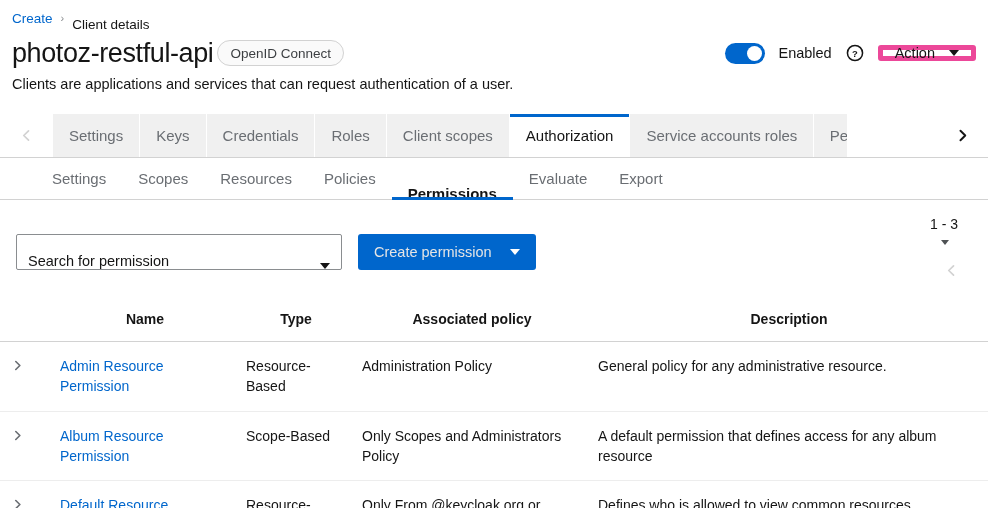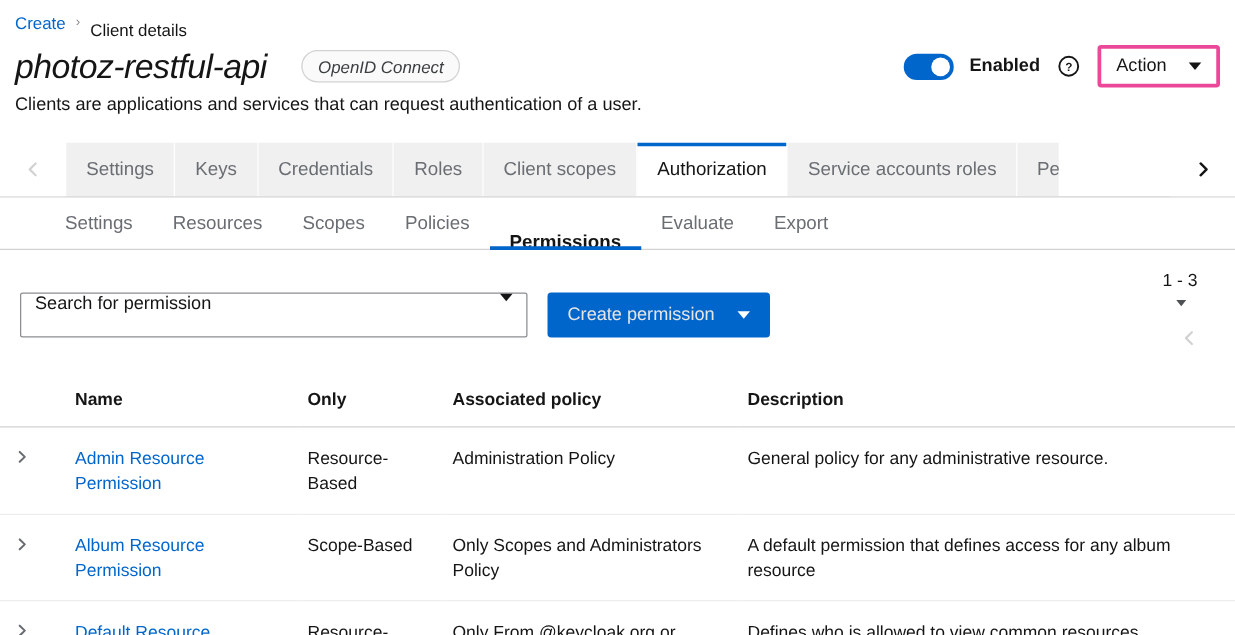--- a/index.html
+++ b/index.html
@@ -43,23 +43,22 @@
   
   .title-row {
     display: flex;
     align-items: center;
     padding: 10px 12px 0 12px;
     height: 48px;
   }
   .title-left {
     display: flex;
     align-items: center;
-    gap: 28px;
+    gap: 4px;
     flex: 0 0 auto;
-    font-style: italic;
   }
   .page-title {
     font-size: 27px;
     font-weight: 400;
     letter-spacing: -0.4px;
     color: #151515;
     white-space: nowrap;
   }
   .badge-pill {
     display: inline-flex;
@@ -96,41 +95,40 @@
     right: 3px;
     width: 15px;
     height: 15px;
     border-radius: 50%;
     background: #fff;
   }
   .switch-label {
     font-size: 14.5px;
     color: #151515;
     white-space: nowrap;
-    font-weight: bold;
   }
   .help-icon {
     width: 20px;
     height: 20px;
     display: inline-flex;
     align-items: center;
     justify-content: center;
     cursor: pointer;
     flex: 0 0 auto;
   }
   .action-btn {
     display: inline-flex;
     align-items: center;
     justify-content: space-between;
     gap: 14px;
     min-width: 98px;
-    height: 34px;
+    height: 16px;
     padding: 0 12px;
     background: #fff;
-    border: 3px solid #ec4899;
+    border: 5px solid #ec4899;
     border-radius: 3px;
     font-size: 14.5px;
     color: #151515;
     cursor: pointer;
     font-family: inherit;
   }
   .caret {
     width: 0; height: 0;
     border-left: 5px solid transparent;
     border-right: 5px solid transparent;
@@ -242,27 +240,27 @@
   }
 
   
   .toolbar {
     display: flex;
     align-items: center;
     padding: 16px 12px 14px 16px;
     gap: 16px;
   }
   .search-select {
-    width: 406px;
+    width: 326px;
     height: 36px;
     border: 1px solid #8a8d90;
     border-radius: 2px;
     background: #fff;
     display: flex;
-    align-items: flex-start;
+    align-items: flex-end;
     padding: 0 11px;
     cursor: pointer;
   }
   .search-select .txt {
     flex: 1 1 auto;
     font-size: 14.5px;
     color: #151515;
   }
   .create-btn {
     height: 36px;
@@ -312,21 +310,21 @@
     margin-left: 14px;
   }
 
   
   table.perm-table {
     width: 100%;
     border-collapse: collapse;
     table-layout: fixed;
   }
   table.perm-table thead th {
-    text-align: left;
+    text-align: center;
     font-size: 14px;
     font-weight: 700;
     color: #151515;
     padding: 10px 8px 14px 8px;
     border-bottom: 1px solid #d2d2d2;
     vertical-align: bottom;
   }
   table.perm-table tbody td {
     font-size: 14px;
     color: #151515;
@@ -430,24 +428,24 @@
       <path d="M5.5 2.2 L11.4 8 L5.5 13.8" fill="none" stroke="currentColor" stroke-width="2.4" stroke-linecap="round" stroke-linejoin="round"></path>
     </svg>
   </button>
 </div>
 
 <div class="tabs-sub">
   <div class="stab">
       <span>Settings</span>
     </div>
   <div class="stab">
+      <span>Scopes</span>
+    </div>
+  <div class="stab">
       <span>Resources</span>
-    </div>
-  <div class="stab">
-      <span>Scopes</span>
     </div>
   <div class="stab">
       <span>Policies</span>
     </div>
   <div class="stab active">
       <span>Permissions</span>
     </div>
   <div class="stab">
       <span>Evaluate</span>
     </div>
@@ -481,21 +479,21 @@
     <col class="col-toggle">
     <col class="col-name">
     <col class="col-type">
     <col class="col-policy">
     <col class="col-desc">
   </colgroup>
   <thead>
     <tr>
       <th></th>
       <th>Name</th>
-      <th>Only</th>
+      <th>Type</th>
       <th>Associated policy</th>
       <th>Description</th>
     </tr>
   </thead>
   <tbody>
     <tr>
       <td class="cell-toggle">
         <span class="row-expand">
           <svg width="11" height="11" viewBox="0 0 16 16" aria-hidden="true">
             <path d="M5.5 2.2 L11.4 8 L5.5 13.8" fill="none" stroke="currentColor" stroke-width="2.4" stroke-linecap="round" stroke-linejoin="round"></path>

